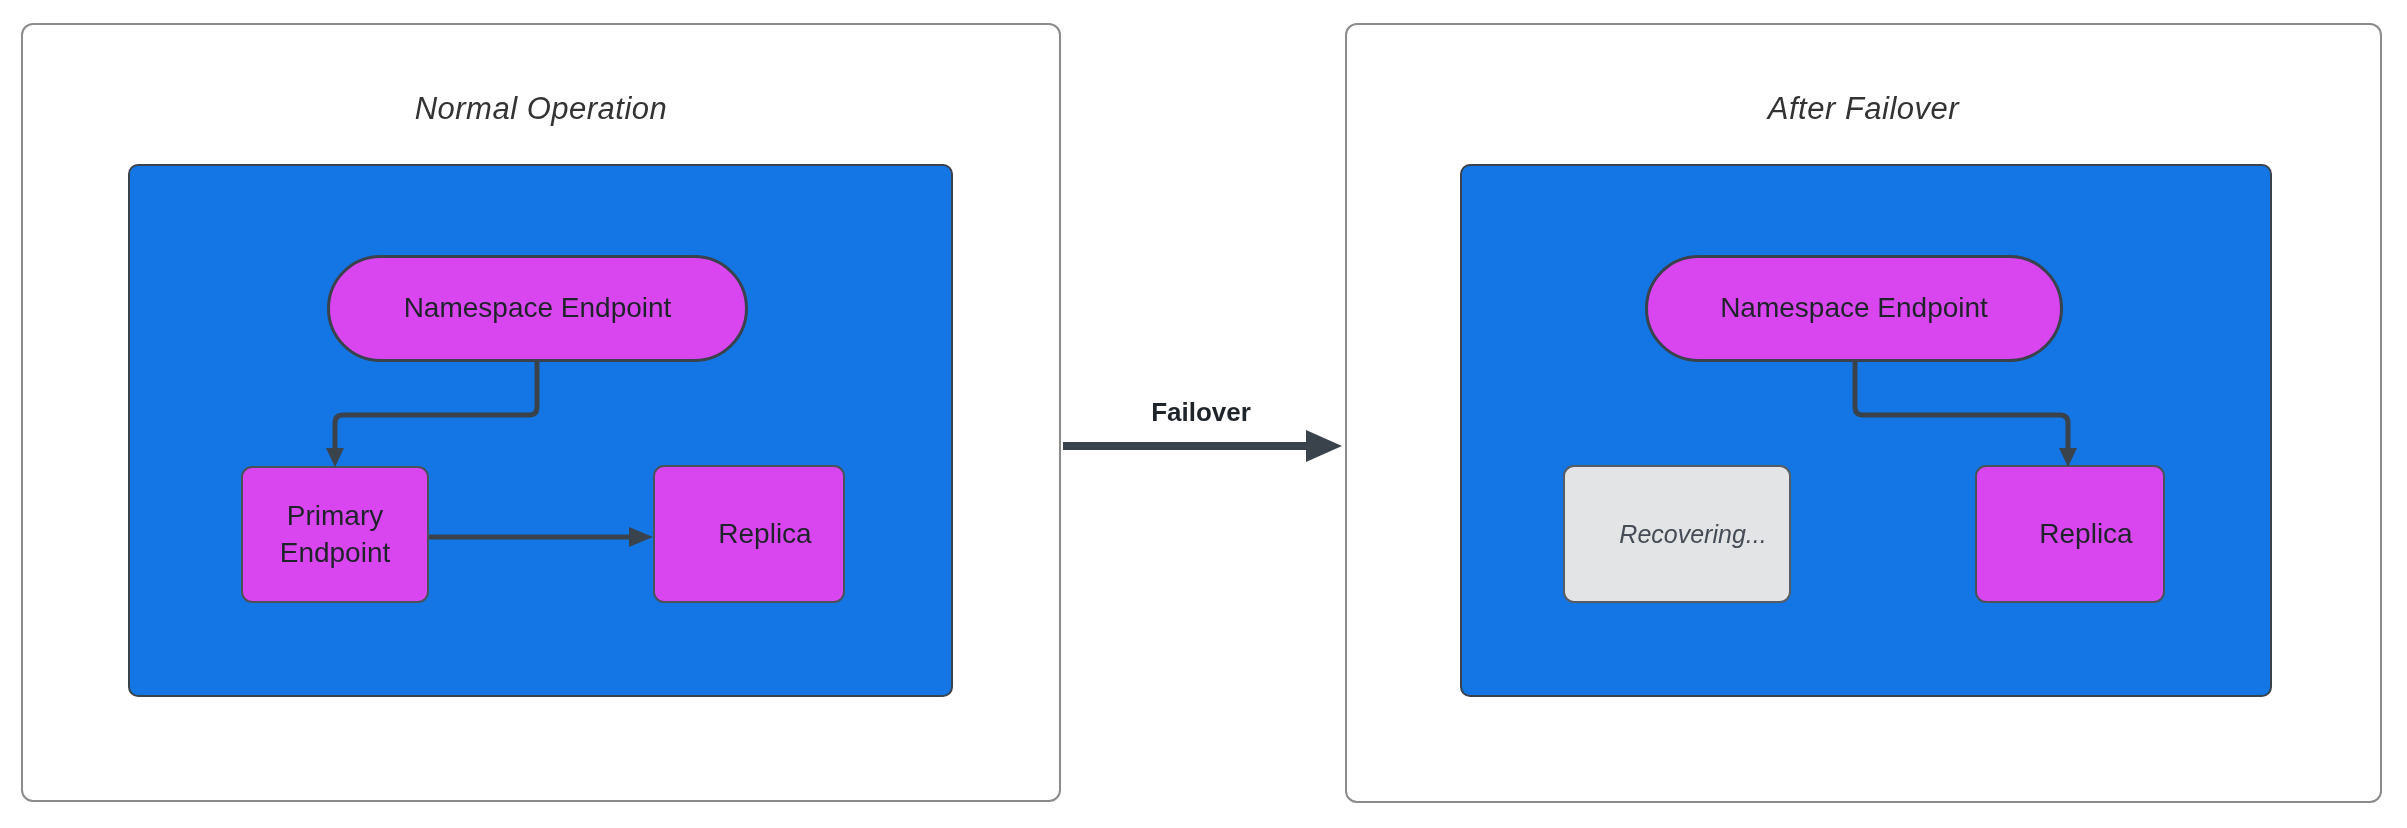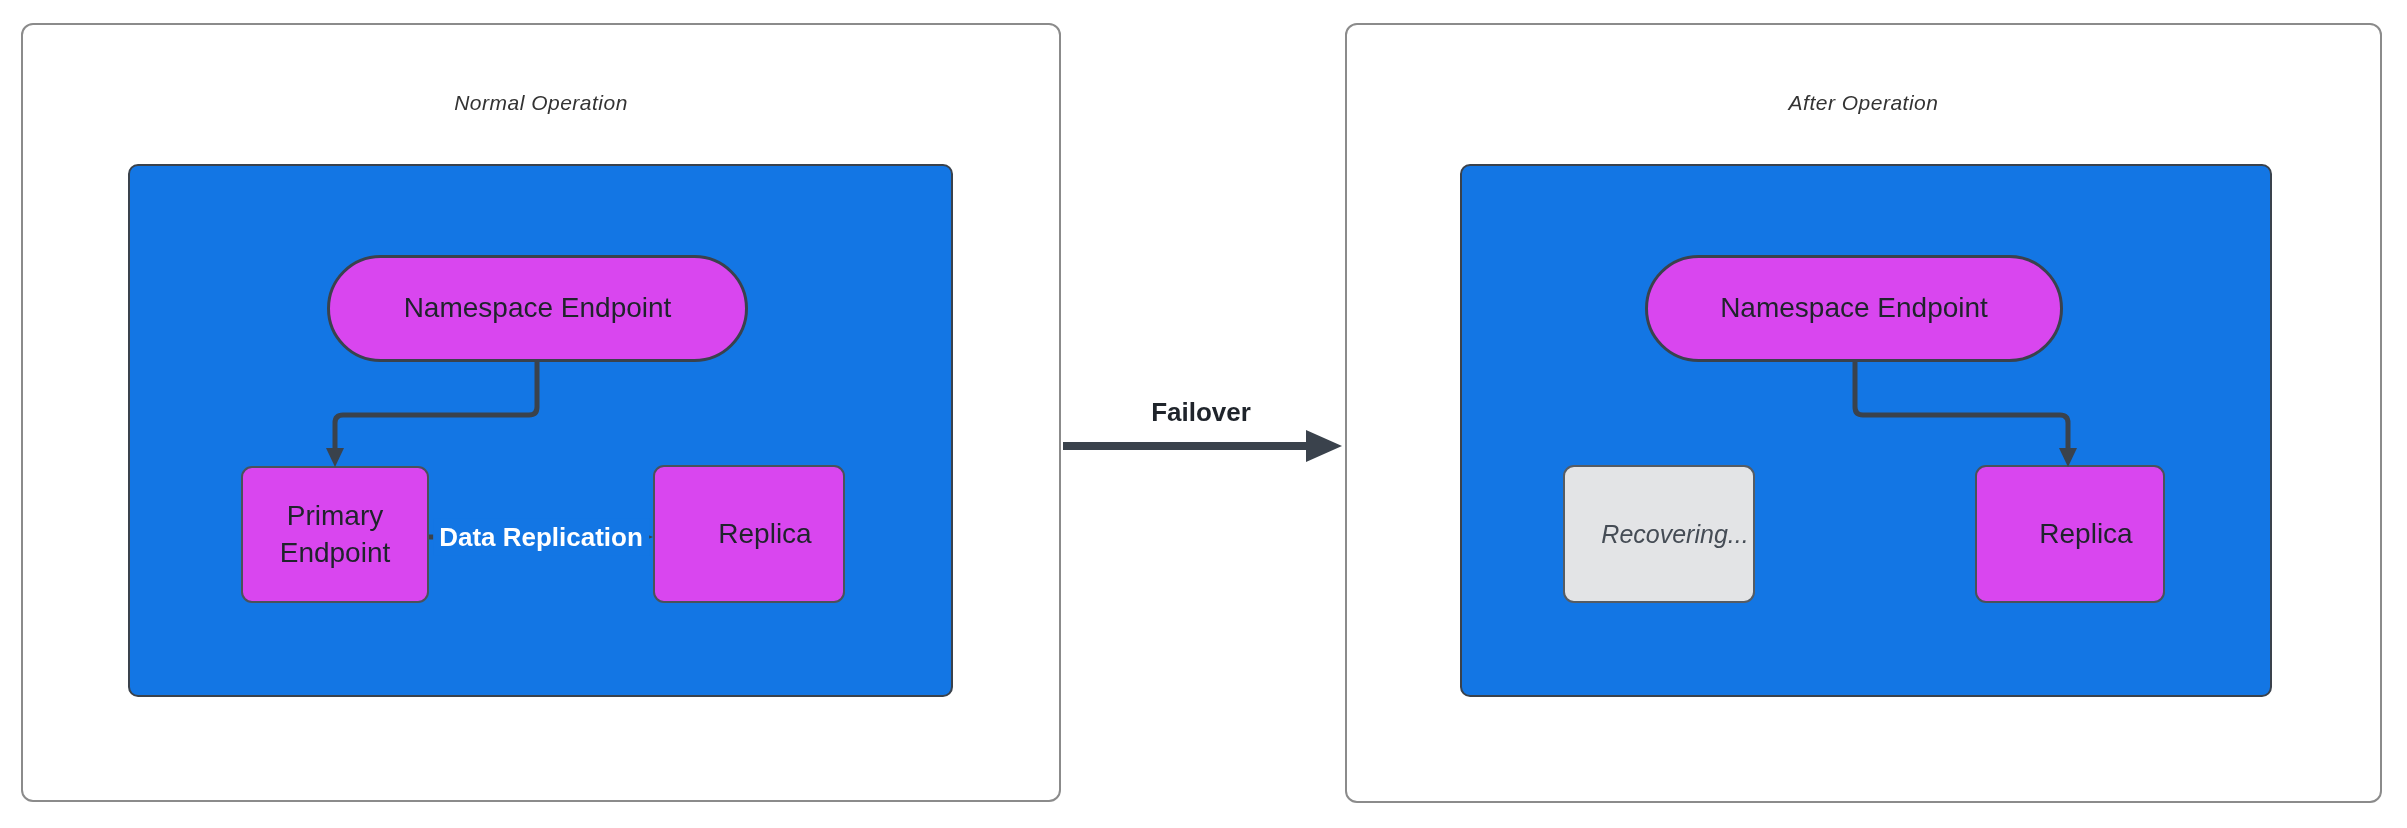--- a/index.html
+++ b/index.html
@@ -16,21 +16,21 @@
     background: #ffffff;
     border: 2px solid var(--panel-border, #8b8b8b);
     border-radius: 12px;
     box-sizing: border-box;
   }
   .panel-title {
     position: absolute;
     width: 100%;
     text-align: center;
     font-style: italic;
-    font-size: 21px;
+    font-size: 31px;
     color: var(--title-text, #333);
     letter-spacing: 0.5px;
   }
   .blue-box {
     position: absolute;
     background: var(--blue, #1376e4);
     border: 2px solid var(--edge, #3a424c);
     border-radius: 10px;
     box-sizing: border-box;
   }
@@ -109,30 +109,30 @@
 
   <div class="node rect" style="left:241px; top:466px; width:188px; height:137px; padding:0 18px;">
     <span>Primary Endpoint</span>
   </div>
 
   <div class="node rect" style="left:653px; top:465px; width:192px; height:138px;">
     <span>Replica</span>
   </div>
 
   <div class="panel" style="left:1345px; top:23px; width:1037px; height:780px;">
-    <div class="panel-title" style="top:66px;">After Operation</div>
+    <div class="panel-title" style="top:66px;">After Failover</div>
   </div>
 
   <div class="blue-box" style="left:1460px; top:164px; width:812px; height:533px;"></div>
 
   <div class="node pill" style="left:1645px; top:255px; width:418px; height:107px;">
     <span>Namespace Endpoint</span>
   </div>
 
-  <div class="node rect recovering" style="left:1563px; top:465px; width:192px; height:138px;">
+  <div class="node rect recovering" style="left:1563px; top:465px; width:228px; height:138px;">
     <span>Recovering...</span>
   </div>
 
   <div class="node rect" style="left:1975px; top:465px; width:190px; height:138px;">
     <span>Replica</span>
   </div>
 
   <svg class="edges" width="2407" height="828" viewBox="0 0 2407 828">
 
     <g>
@@ -149,17 +149,16 @@
       <path class="edge-line" d="M 1855 362 L 1855 407 Q 1855 415 1863 415 L 2060 415 Q 2068 415 2068 423 L 2068 450"></path>
       <polygon class="arrowhead" points="2059,448 2077,448 2068,467"></polygon>
     </g>
 
     <g>
       <path class="edge-line thick" d="M 1063 446 L 1310 446"></path>
       <polygon class="arrowhead" points="1306,430 1306,462 1342,446"></polygon>
     </g>
   </svg>
 
-  <div class="edge-label replication" style="left:541px; top:537px;">Data Replication</div>
 
   <div class="edge-label failover" style="left:1201px; top:412px;">Failover</div>
 
 </div>
 
 </body></html>

